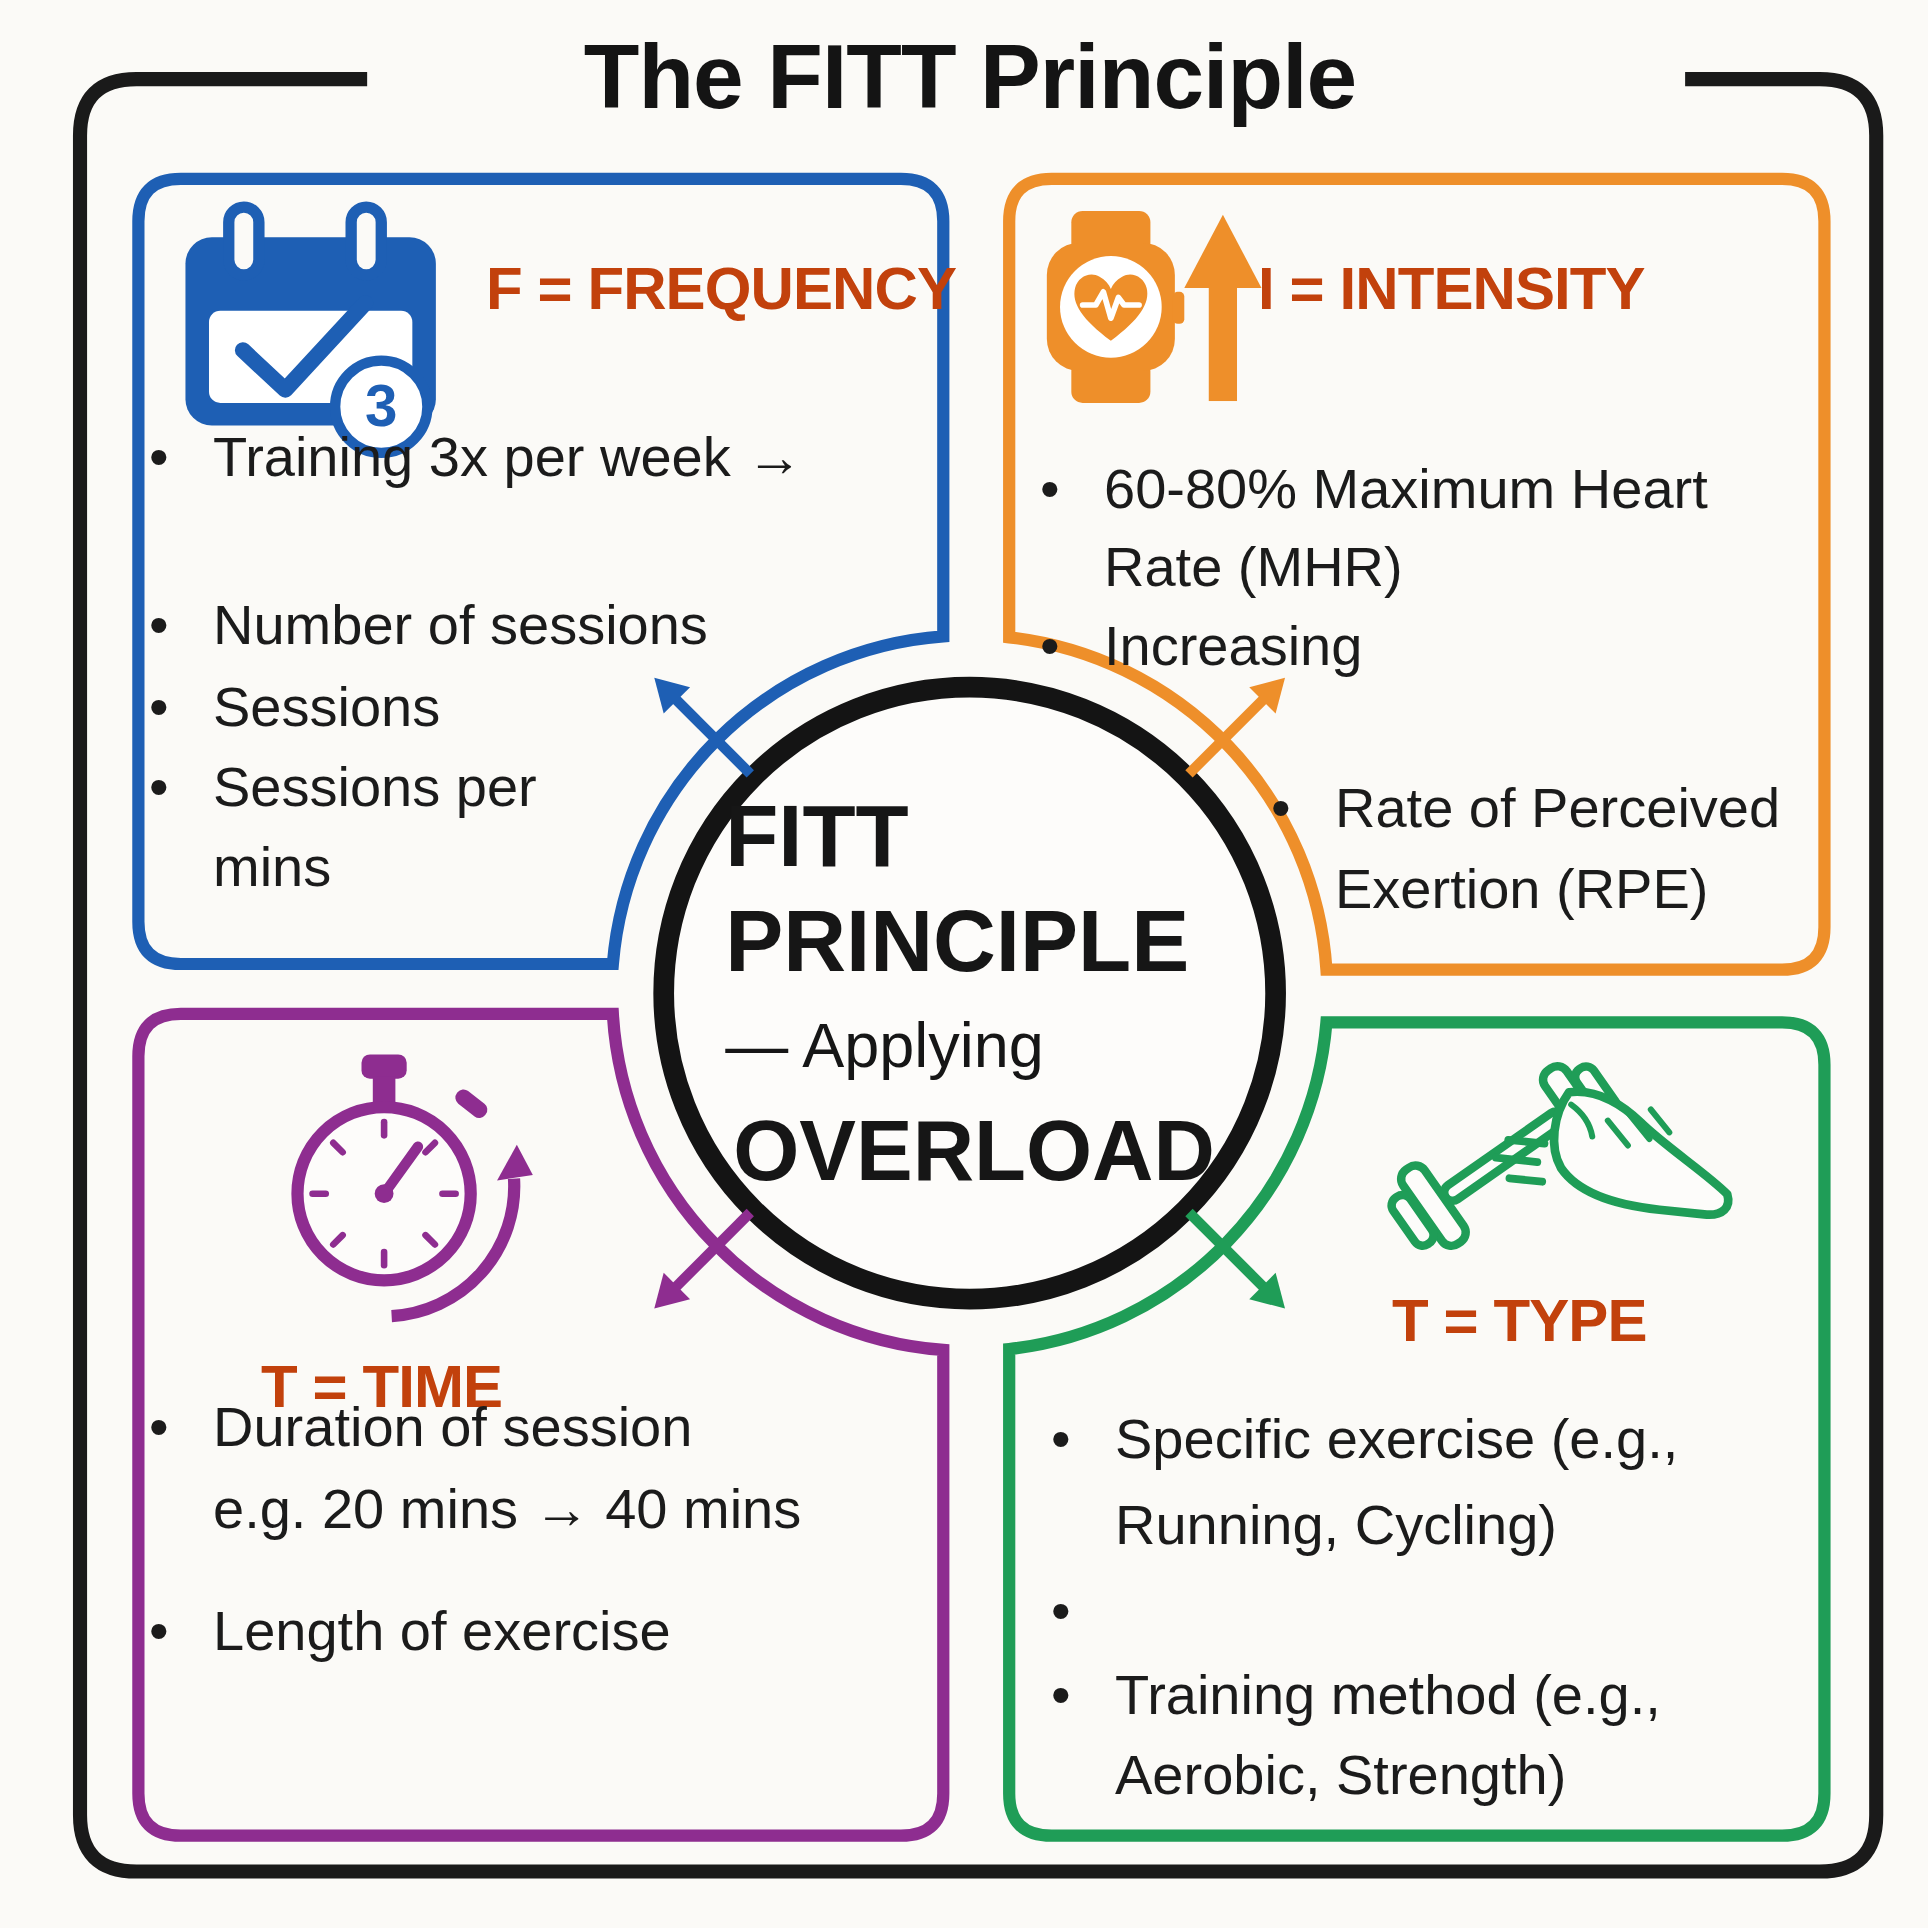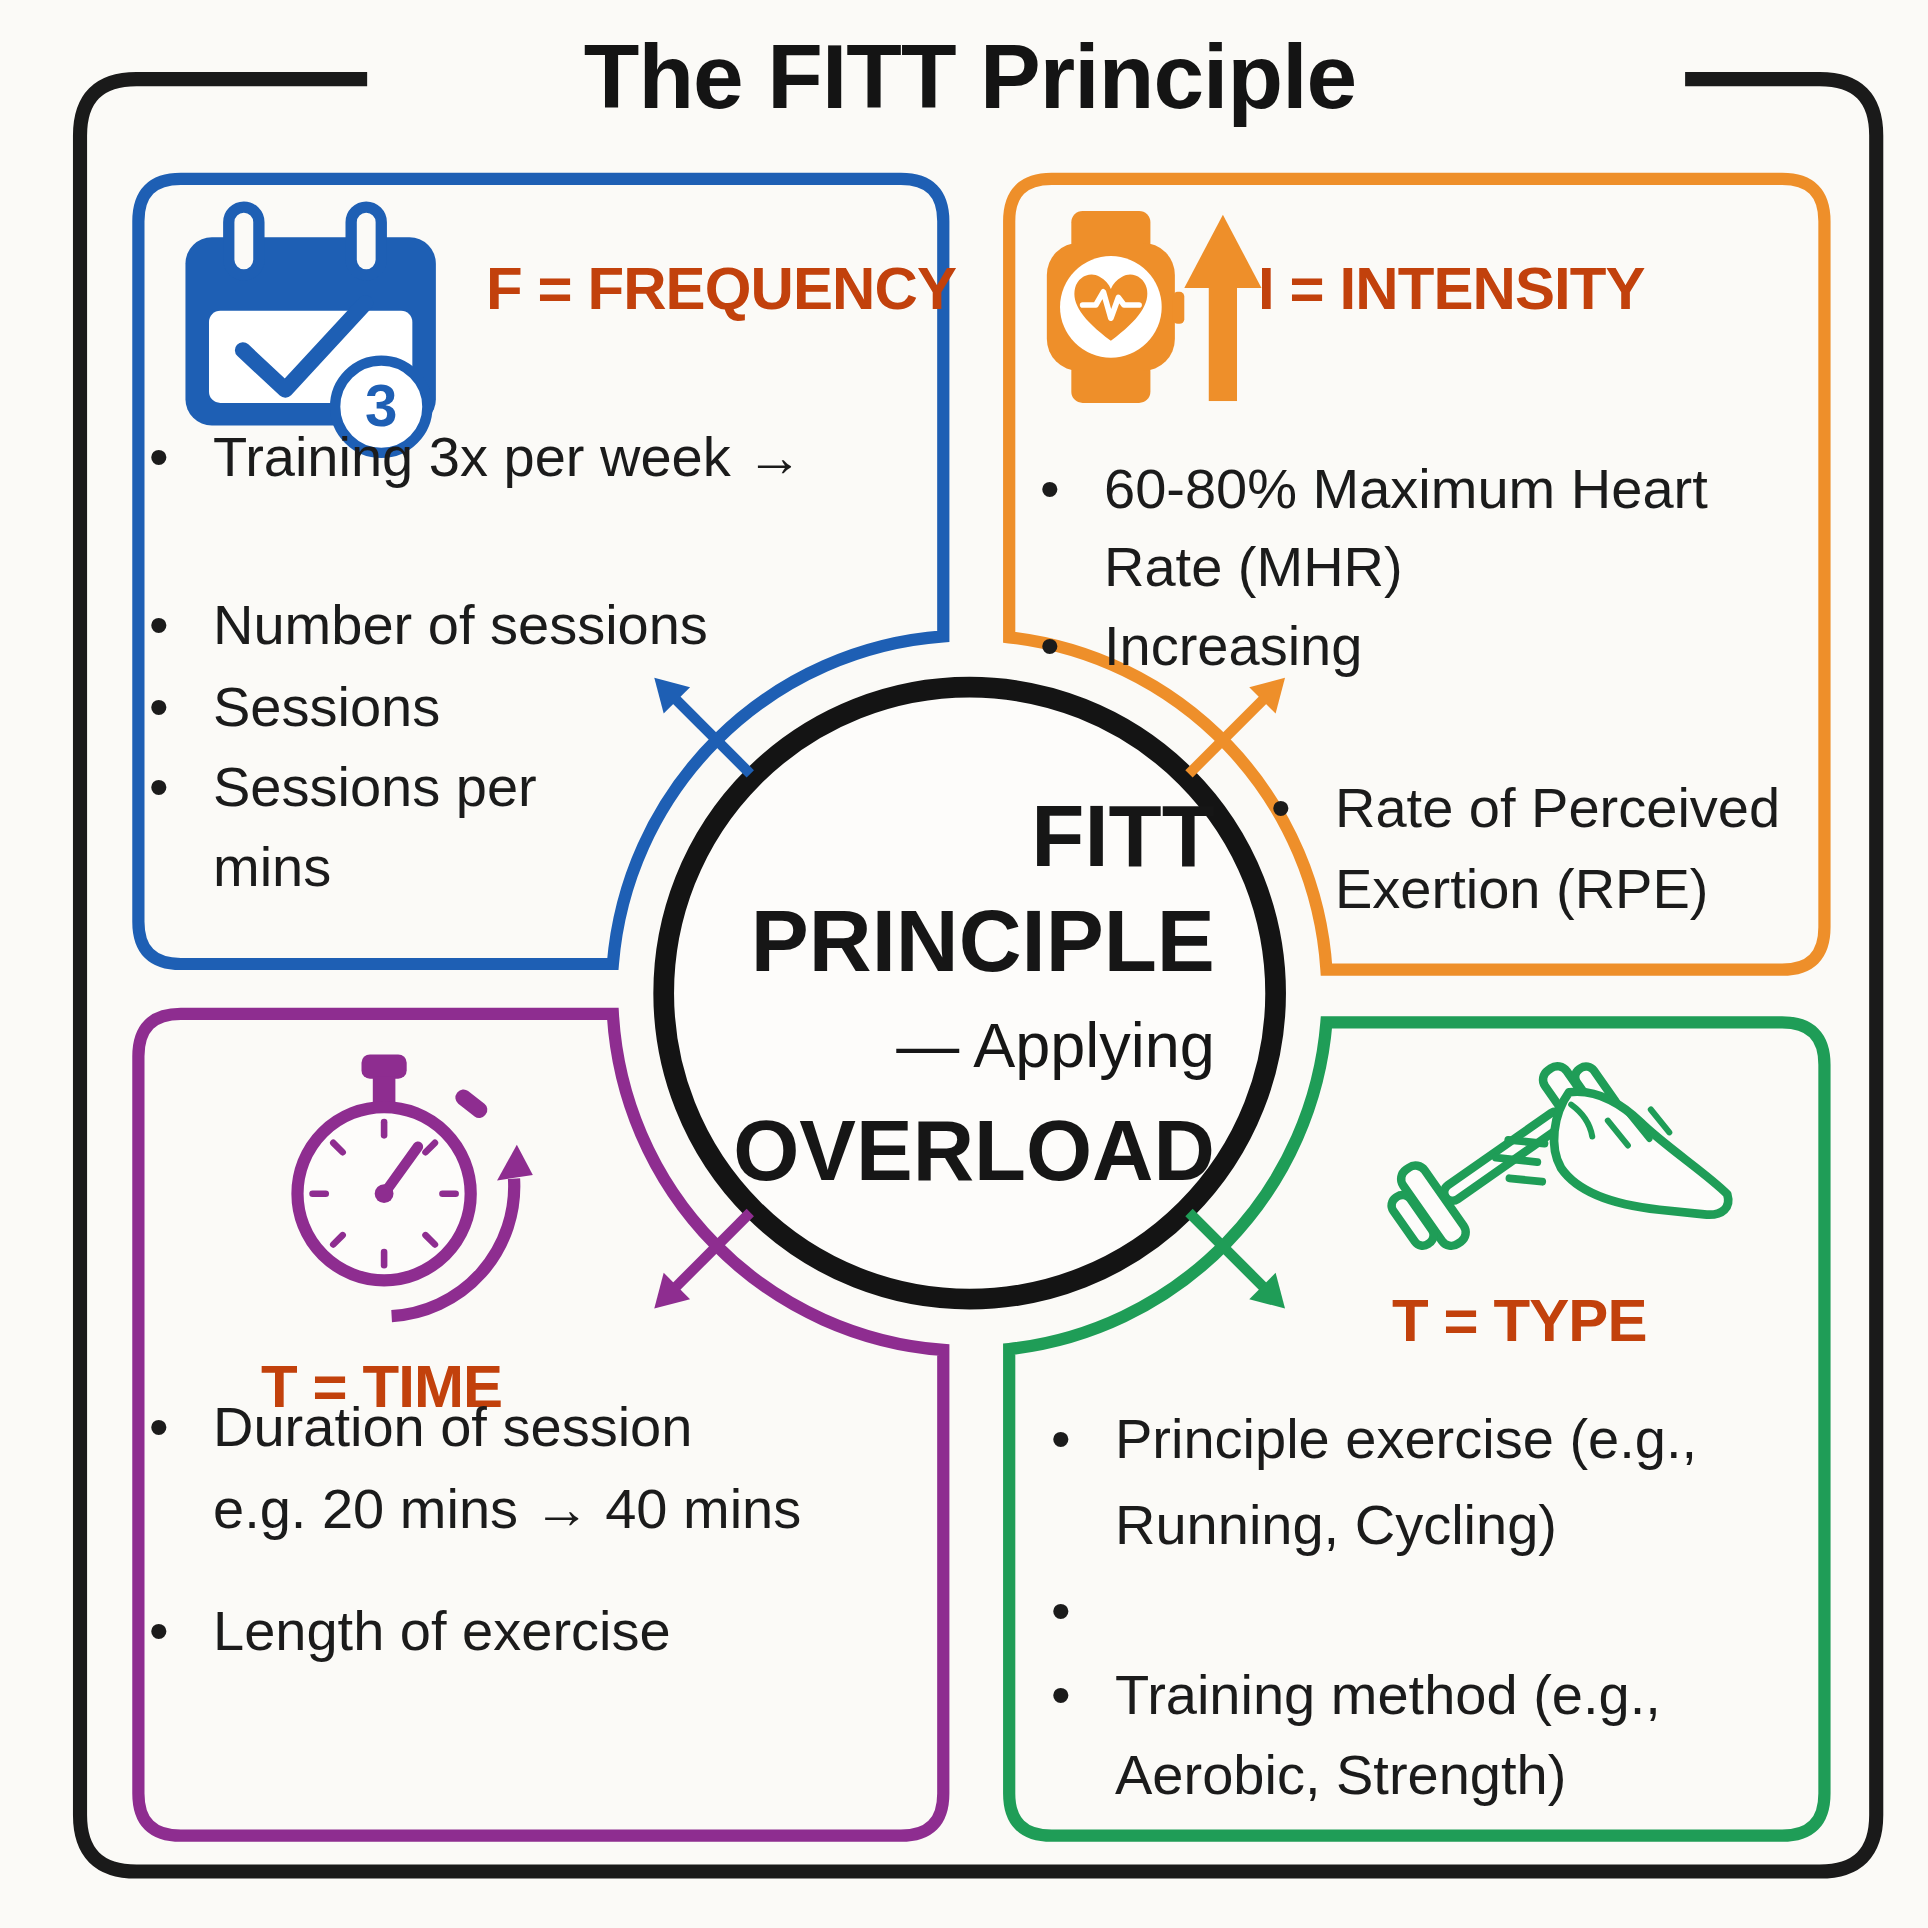--- a/index.html
+++ b/index.html
@@ -23,21 +23,21 @@
     font-size:60px;font-weight:800;letter-spacing:-0.9px;white-space:nowrap;color:#c2410c;
   }
   .li{
     display:flex;align-items:center;height:81px;line-height:81px;
     font-size:56px;white-space:nowrap;color:#1b1b1b;
   }
   .dot{display:inline-block;width:64px;flex:0 0 64px;}
   .dot::before{content:"\2022";}
   .center-text{
     left:970px;top:993px;transform:translate(-50%,-50%);
-    text-align:right;white-space:nowrap;color:#161616;
+    text-align:left;white-space:nowrap;color:#161616;
   }
   .center-text .l-bold{font-size:87px;font-weight:800;line-height:105px;}
   .center-text .l-reg{font-size:63px;font-weight:400;line-height:105px;}
   .center-text .l-bold3{font-size:85px;font-weight:800;line-height:105px;margin-left:8px;}
 </style>
 </head>
 <body>
 
 <div id="stage">
 
@@ -189,21 +189,21 @@
   <div class="abs li" style="left:213px;top:1468px">
       <span>e.g. 20 mins → 40 mins</span>
     </div>
   <div class="abs li" style="left:149px;top:1590px">
       <span class="dot"></span>
       <span>Length of exercise</span>
     </div>
 
   <div class="abs li" style="left:1051px;top:1398px">
       <span class="dot"></span>
-      <span>Principle exercise (e.g.,</span>
+      <span>Specific exercise (e.g.,</span>
     </div>
   <div class="abs li" style="left:1115px;top:1484px">
       <span>Running, Cycling)</span>
     </div>
   <div class="abs li" style="left:1051px;top:1570px">
       <span class="dot"></span>
     </div>
   <div class="abs li" style="left:1051px;top:1654px">
       <span class="dot"></span>
       <span>Training method (e.g.,</span>

